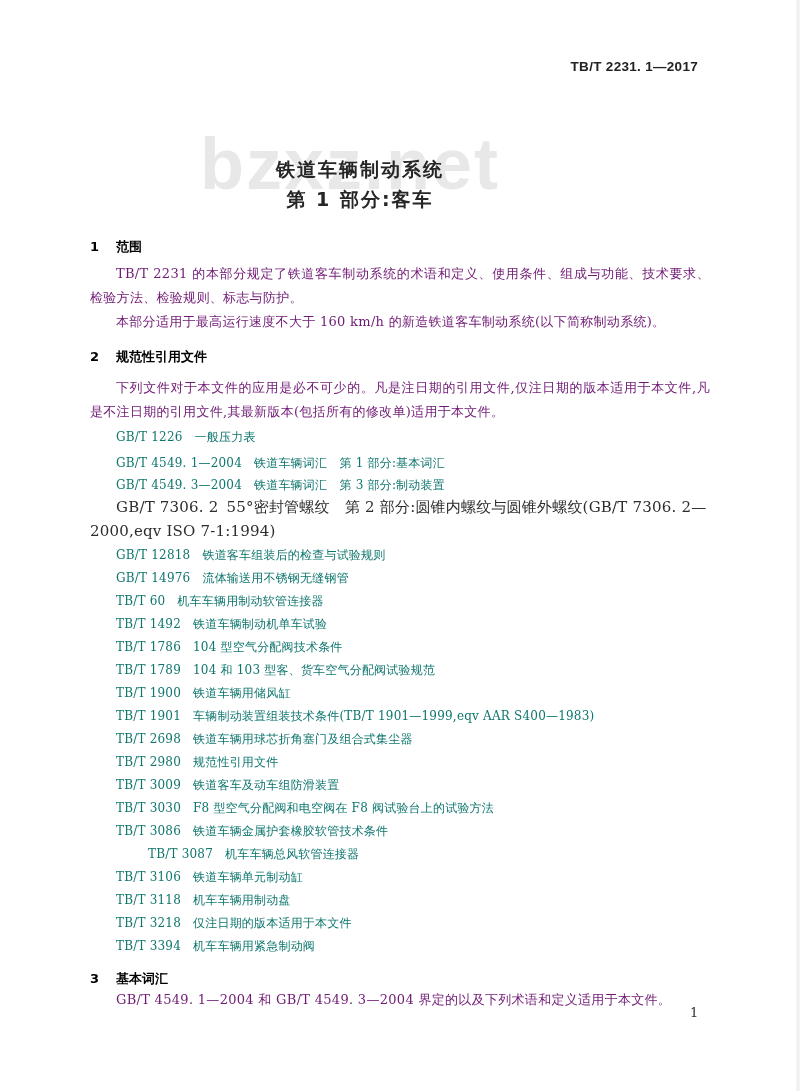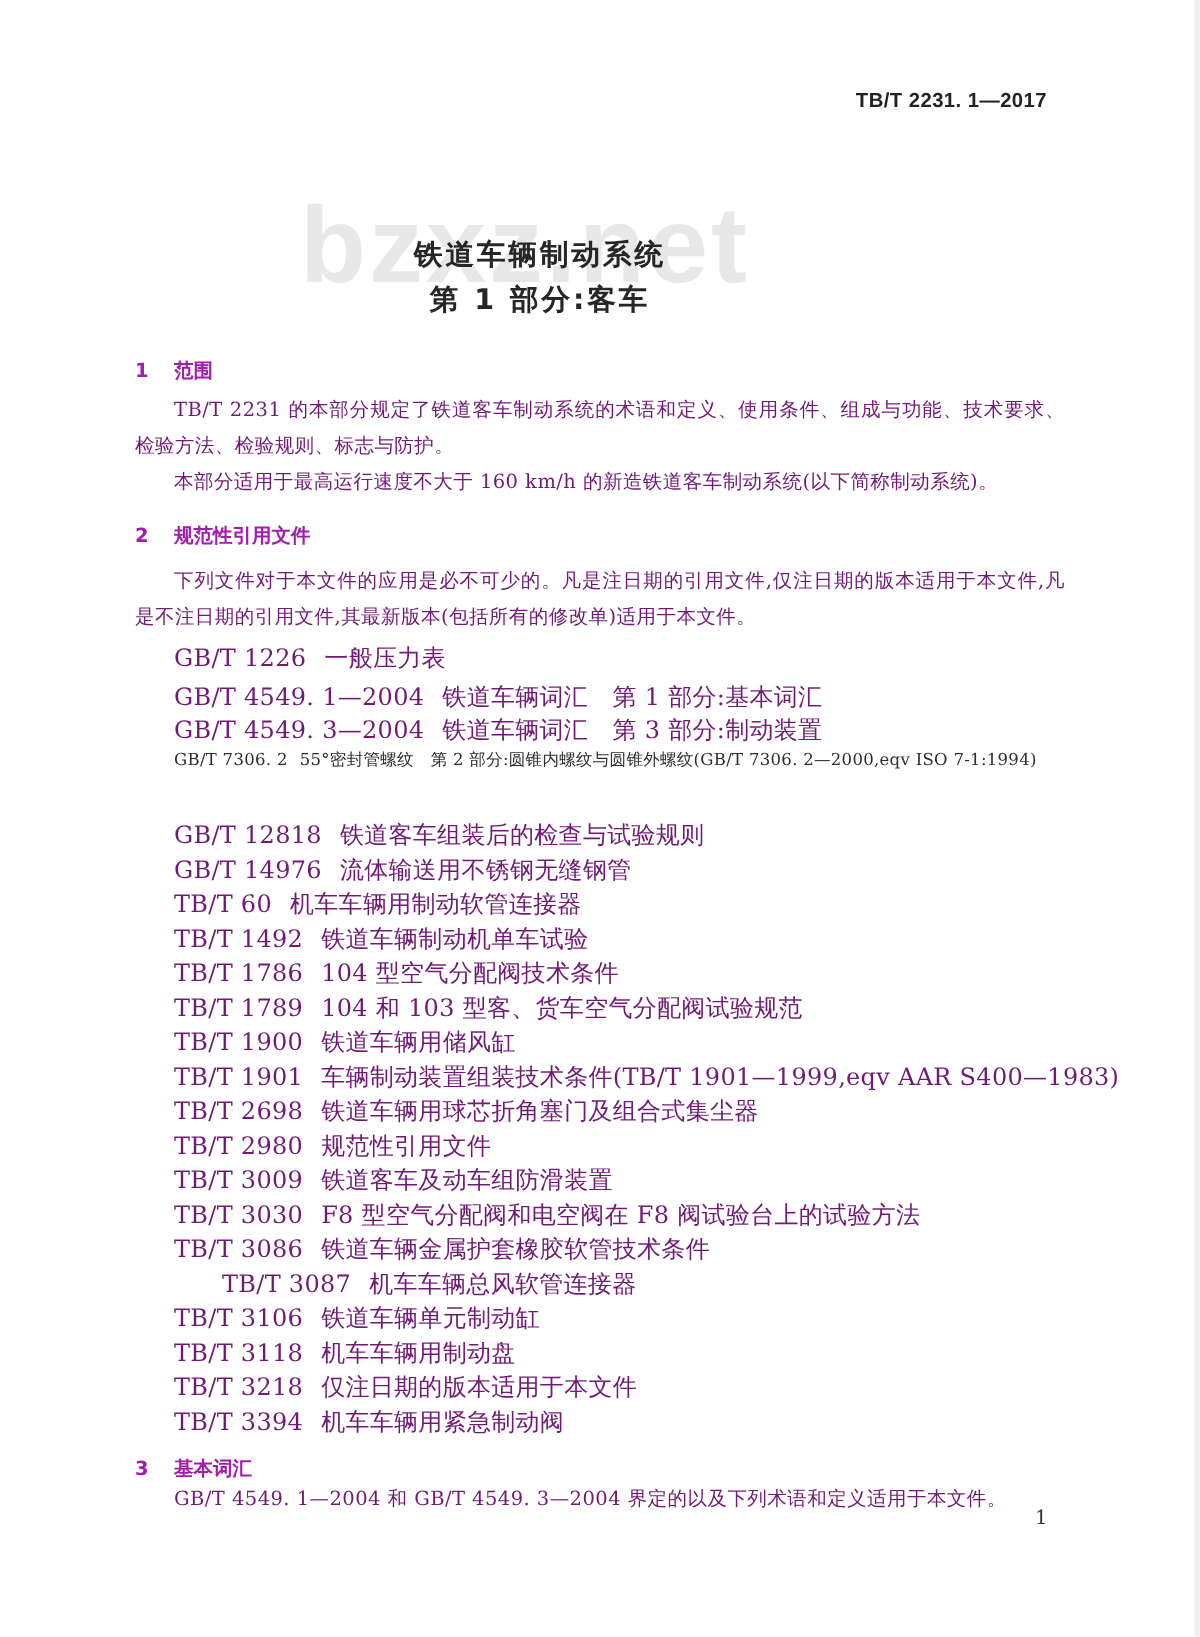--- a/index.html
+++ b/index.html
@@ -25,34 +25,34 @@
     .title {
       position: absolute; left: 0; width: 720px; text-align: center;
       font-family: "DejaVu Sans", "Liberation Sans", sans-serif; font-weight: bold;
       font-size: 19px; color: #262626; z-index: 1; letter-spacing: 2px;
     }
     .title.l1 { top: 157px; }
     .title.l2 { top: 187px; }
     .sec-head {
       position: absolute; left: 90px;
       font-family: "DejaVu Sans", "Liberation Sans", sans-serif; font-weight: bold;
-      font-size: 13px; color: #a21caf;
+      font-size: 13px; color: #000000;
     }
     .sec-head .num { display: inline-block; width: 26px; }
     .para {
       position: absolute; left: 90px; width: 620px;
       font-size: 13px; line-height: 24px; color: #701a75;
       text-indent: 26px; letter-spacing: 0.3px; text-align: justify;
     }
     .ref {
-      position: absolute; left: 116px; font-size: 16px; color: #701a75; white-space: nowrap; letter-spacing: 0.2px;
+      position: absolute; left: 116px; font-size: 12px; color: #0f766e; white-space: nowrap; letter-spacing: 0.2px;
     }
     .ref .code { display: inline-block; margin-right: 12px; }
     .ref-wrap {
-      position: absolute; left: 90px; width: 620px; font-size: 11px; line-height: 24px; color: #2d2d2d;
+      position: absolute; left: 90px; width: 620px; font-size: 15px; line-height: 24px; color: #2d2d2d;
       text-indent: 26px; letter-spacing: 0.2px;
     }
     .ref-wrap .code { margin-right: 8px; }
     .page-num {
       position: absolute; top: 1005px; left: 690px; font-size: 13px; color: #333;
     }
   </style>
 </head>
 <body>
 

